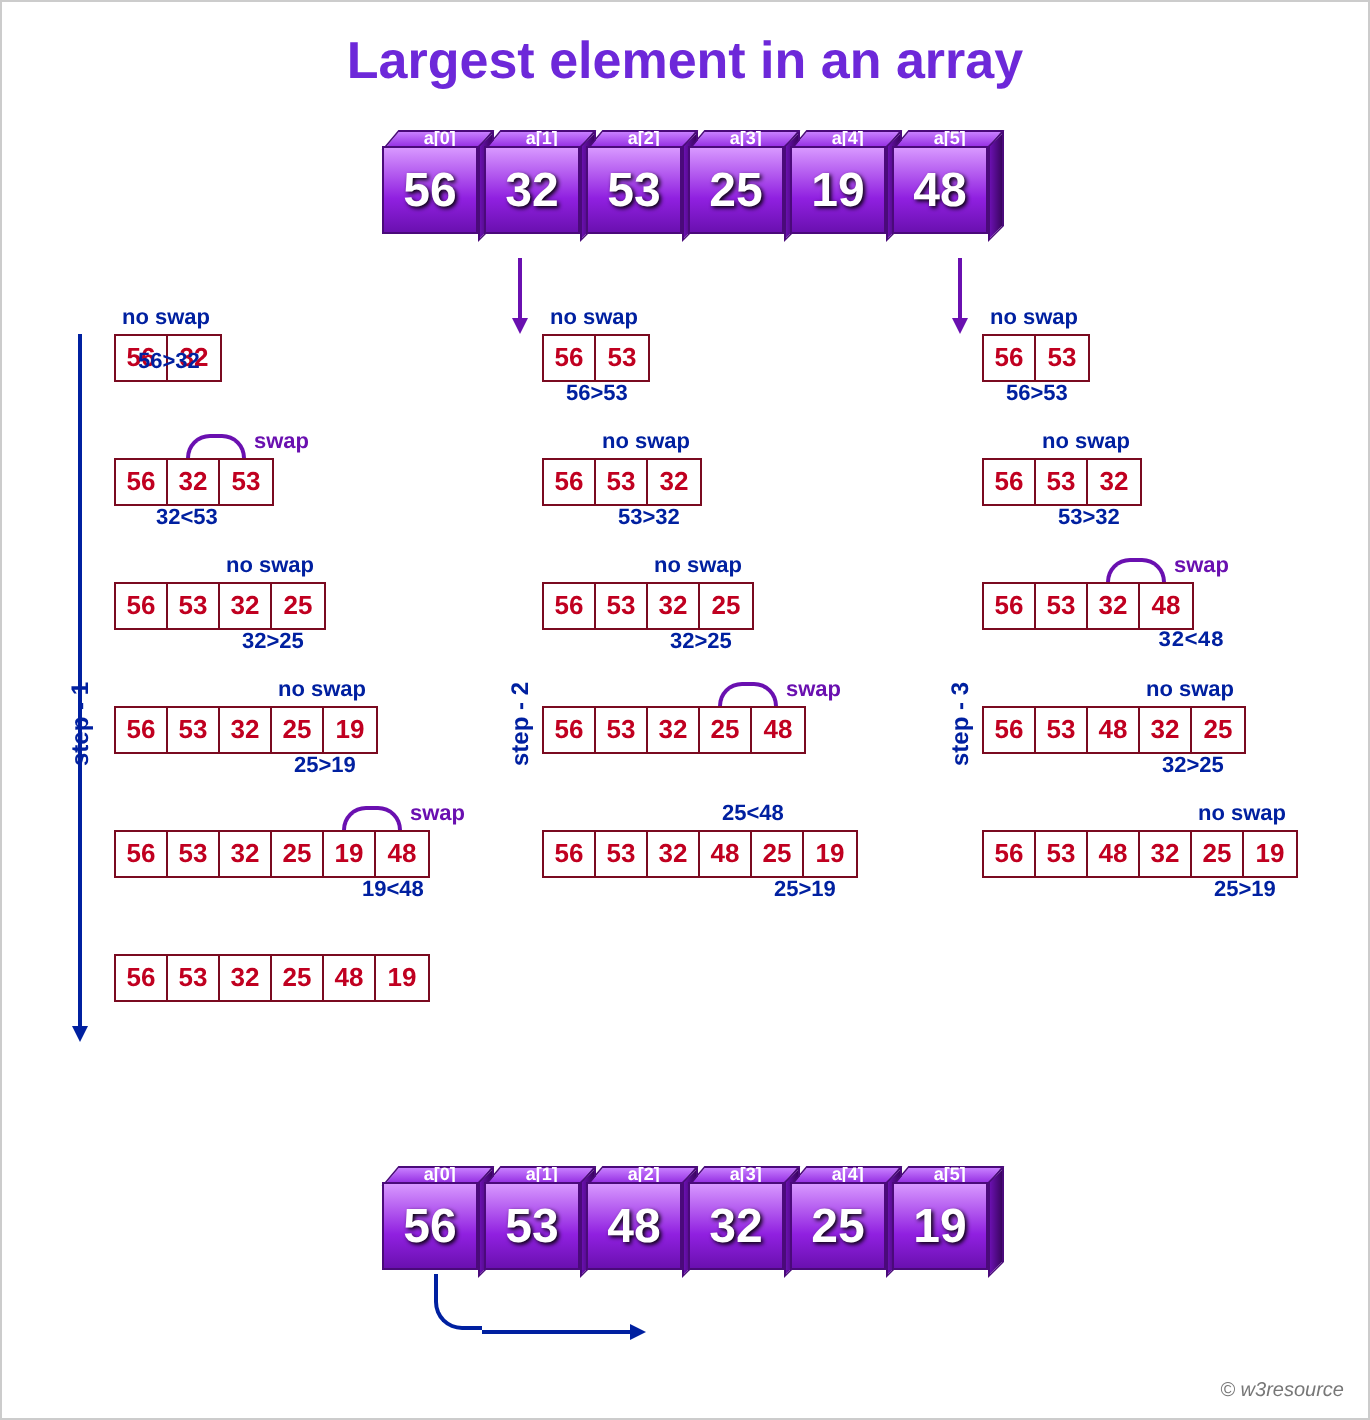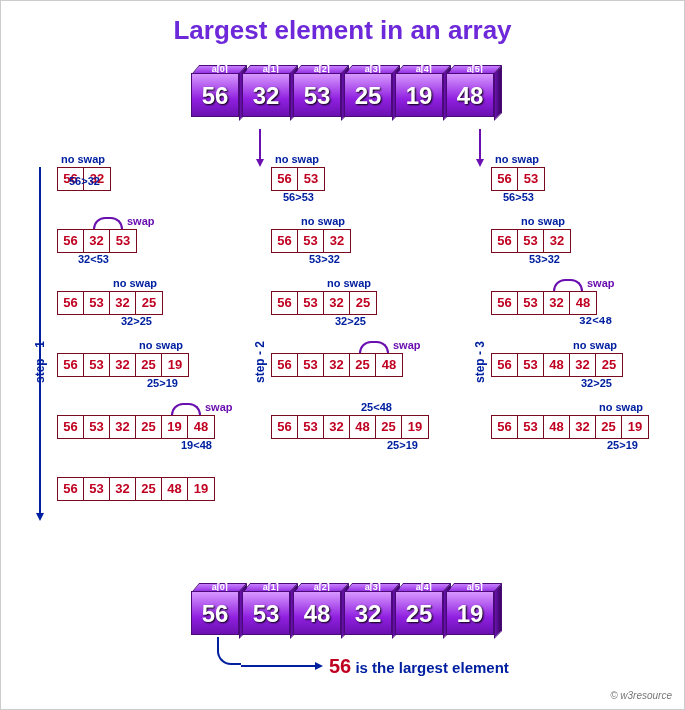--- a/index.html
+++ b/index.html
@@ -273,23 +273,20 @@
         <div class="cube-top">
           <div class="idx">a[5]</div>
         </div>
         <div class="cube-side"></div>
         <div class="cube-front">19</div>
       </div>
     </div>
 
   <div class="h-arrow" style="left:240px; top:664px; width:80px;"></div>
   <div style="position:absolute; left:216px; top:636px; width:24px; height:28px; border-left:2px solid #0020a0; border-bottom:2px solid #0020a0; border-bottom-left-radius:14px;"></div>
-  <div class="final-line" style="left:328px; top:654px;">
-    <span class="big">56</span><span> is the largest element</span>
-  </div>
 
   <div class="credit">© w3resource</div>
 
 <div class="mini-row" style="left: 56px; top: 166px;">
       <div class="mini-cell">56</div>
       <div class="mini-cell">32</div>
     </div>
     <div class="label-small" style="left: 60px; top: 152px;">no swap</div>
     <div class="label-small" style="left: 68px; top: 174px;">56&gt;32</div>
     <div class="mini-row" style="left: 56px; top: 228px;">

